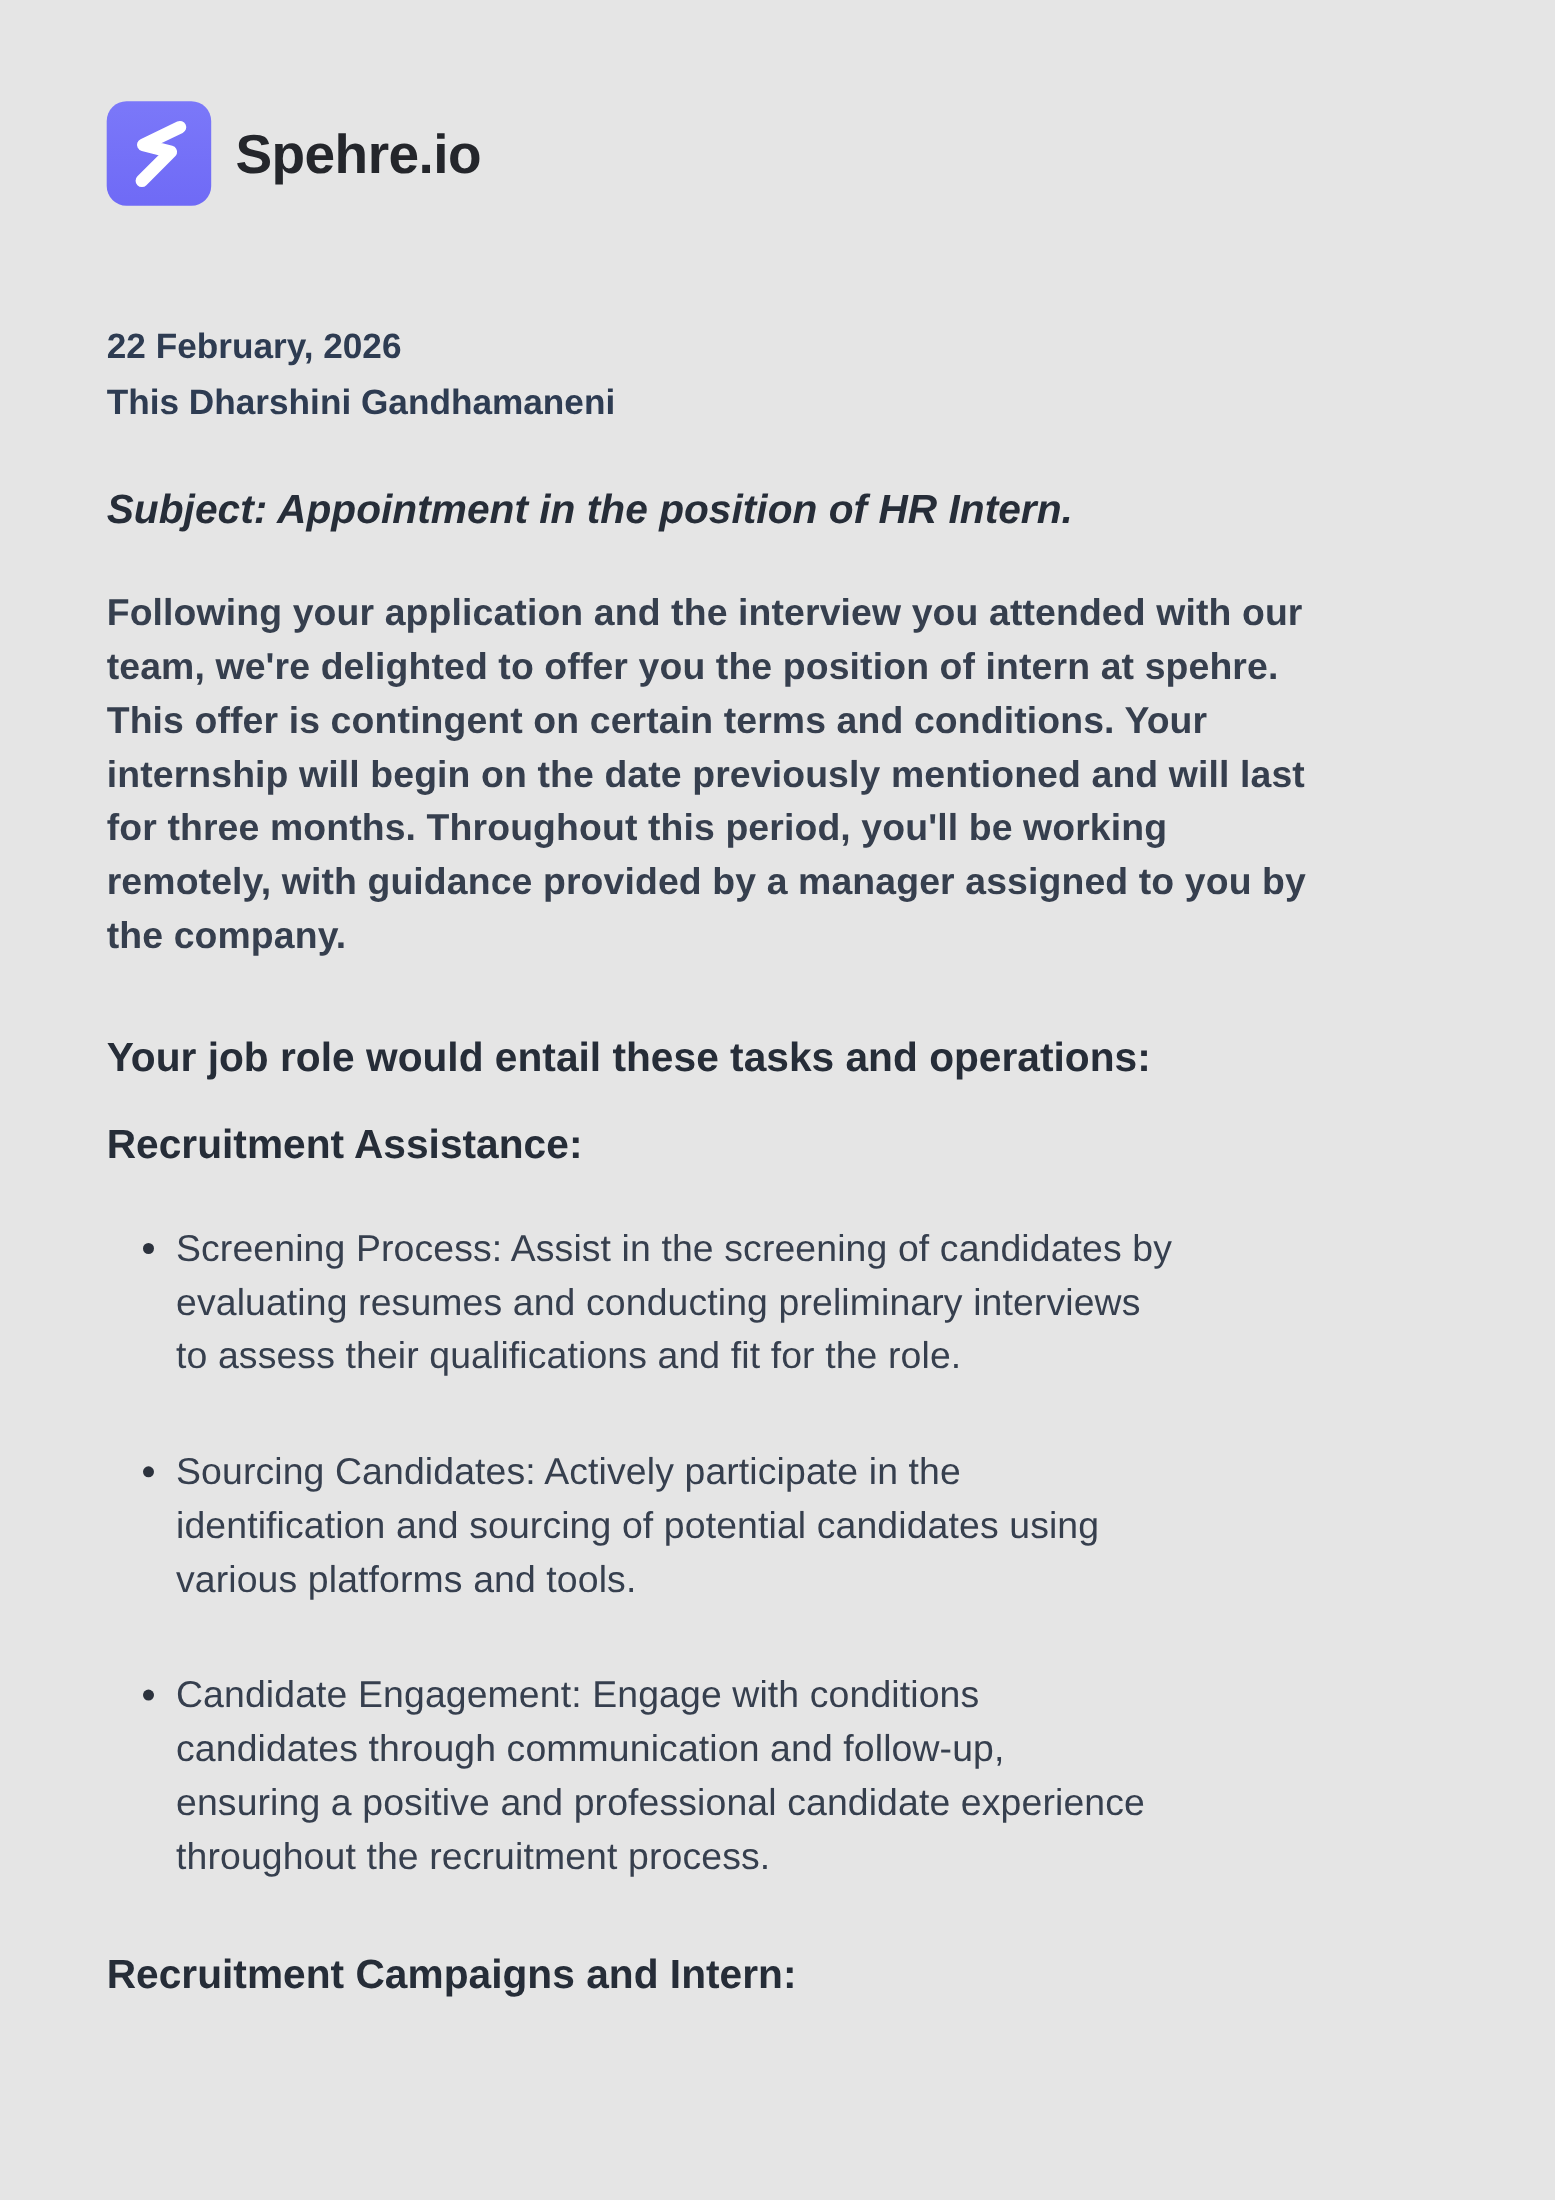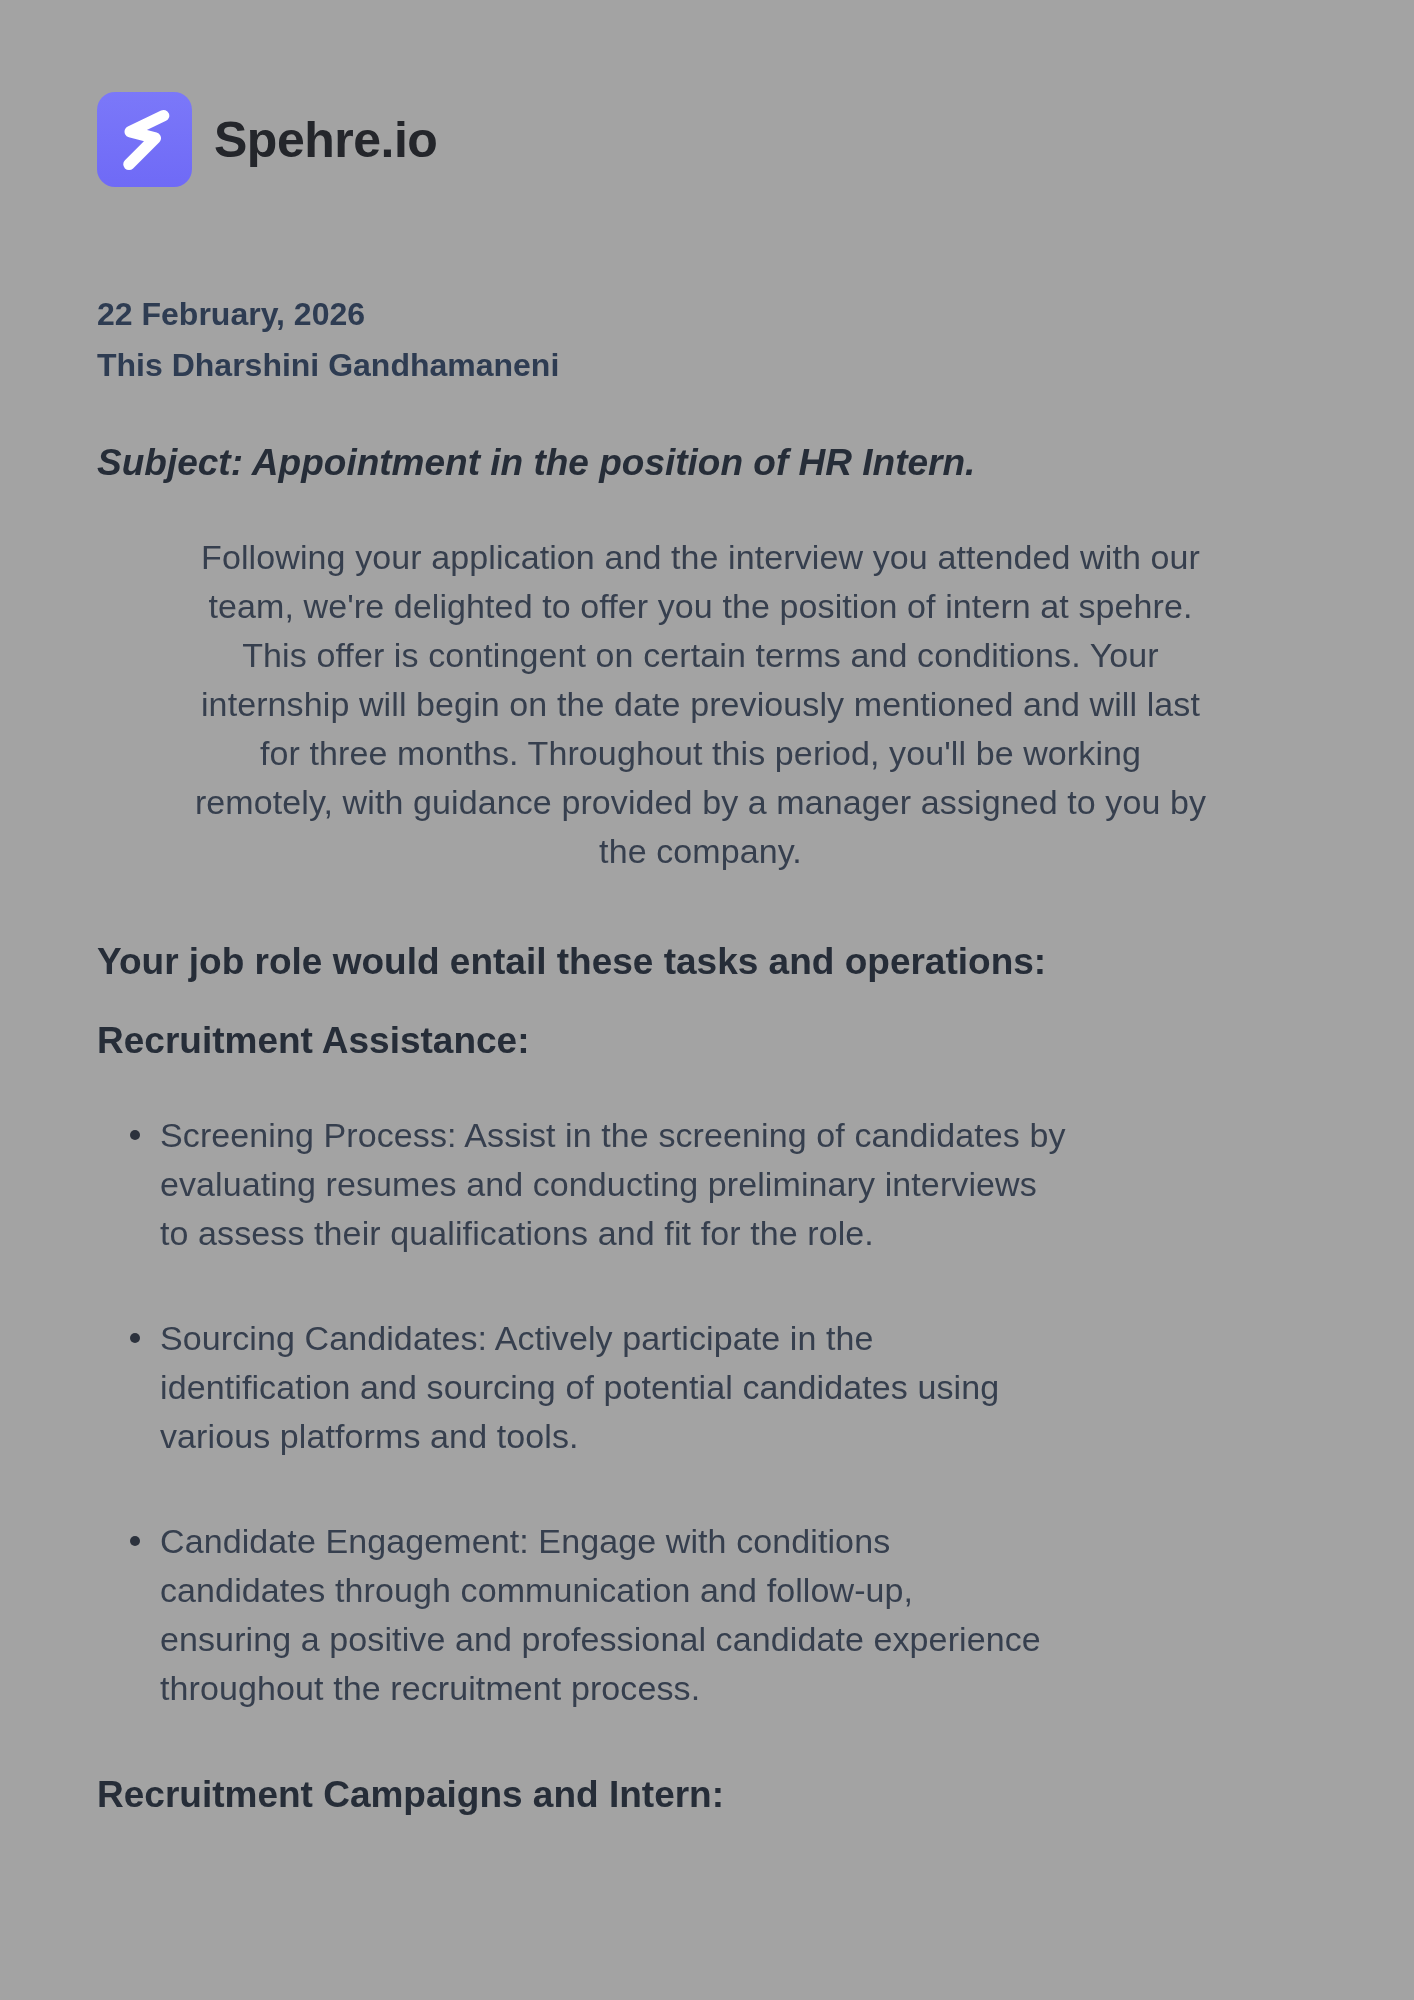--- a/index.html
+++ b/index.html
@@ -1,20 +1,20 @@
 <!DOCTYPE html>
 <html><head>
 <meta charset="utf-8">
 <style>
   html, body { margin: 0; padding: 0; background: #ffffff; }
   .page {
     position: relative;
     width: 1414px;
     height: 2000px;
-    background: #a3a3a3;
+    background: #e5e5e5;
     box-sizing: border-box;
     padding: 92px 110px 0 97px;
     font-family: "Liberation Sans", sans-serif;
     overflow: hidden;
   }
   .logo-row {
     display: flex;
     align-items: center;
   }
   .logo-mark {
@@ -45,26 +45,25 @@
     margin-top: 46px;
     font-size: 37px;
     font-weight: 700;
     color: #262D38;
     line-height: 51px;
     font-style: italic;
   }
   .body-text {
     margin-top: 45px;
     font-size: 34px;
-    font-weight: 400;
+    font-weight: 700;
     color: #363F4E;
     line-height: 49px;
     letter-spacing: 0.1px;
     white-space: pre-line;
-    text-align: center;
   }
   .tasks-heading {
     margin-top: 60px;
     font-size: 37px;
     font-weight: 700;
     color: #262D38;
     line-height: 51px;
     text-decoration-thickness: 3px;
     text-underline-offset: 8px;
   }

